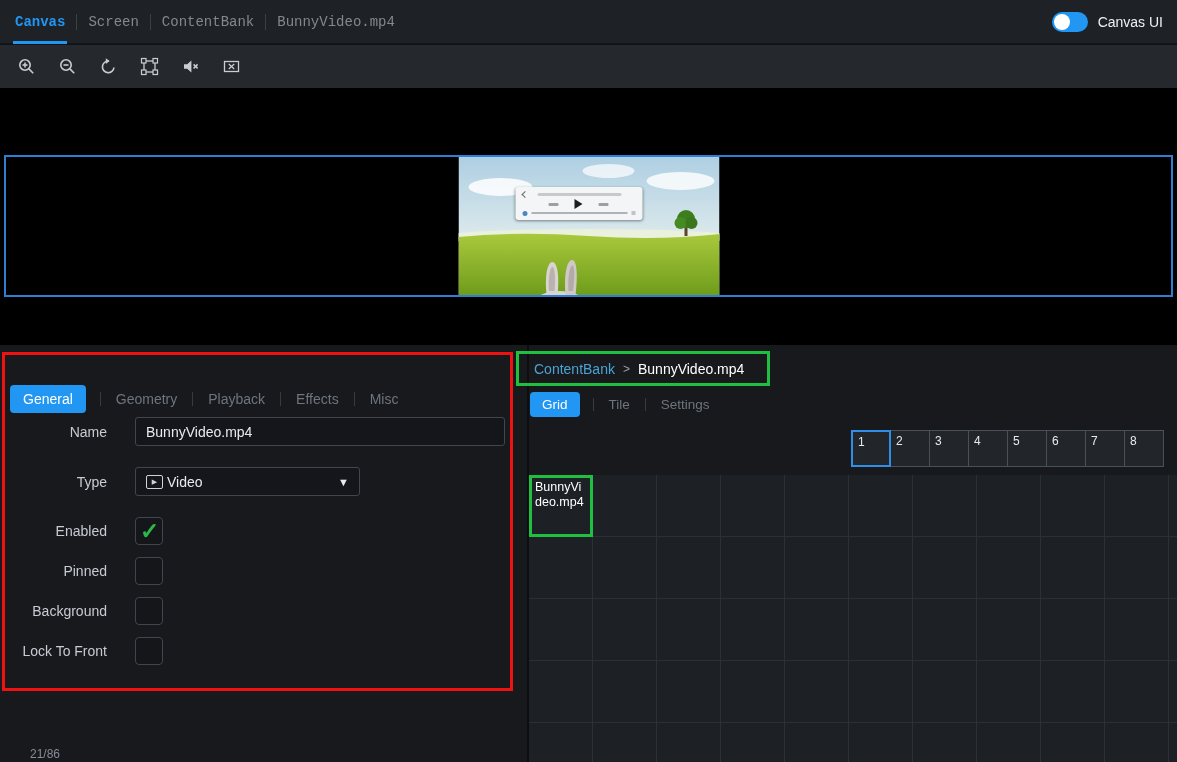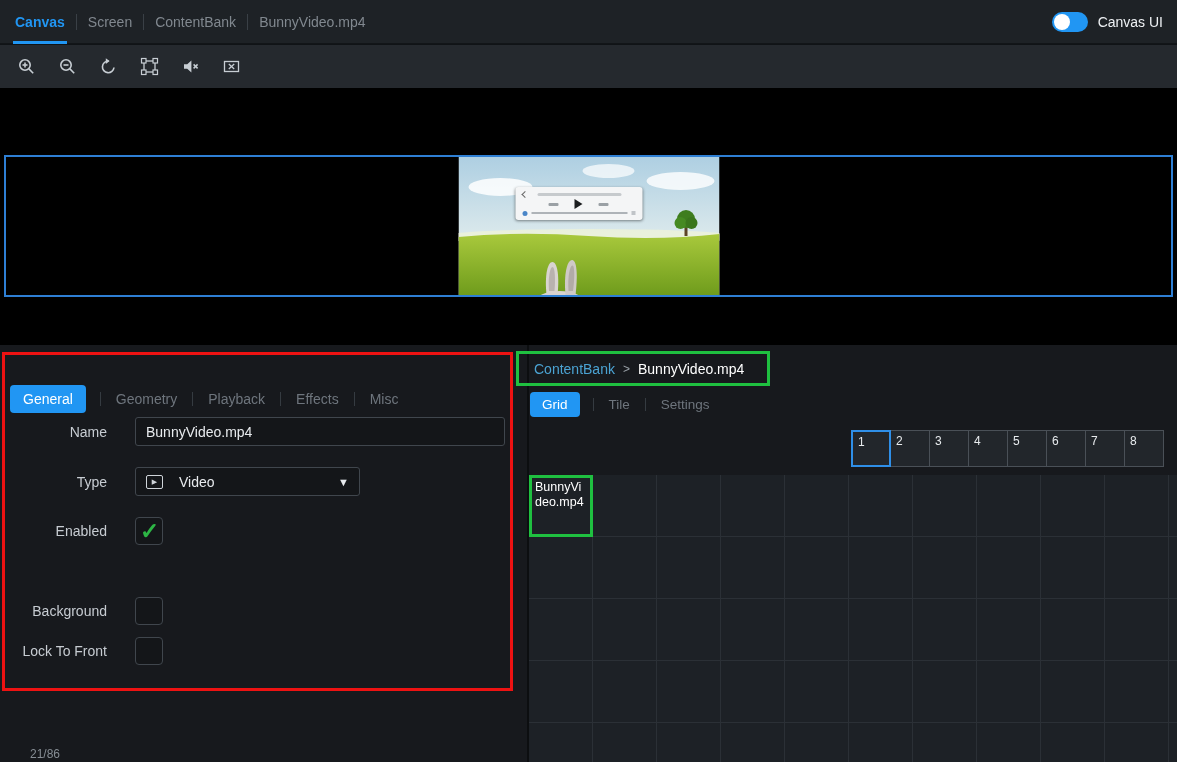--- a/index.html
+++ b/index.html
@@ -13,21 +13,21 @@
   }
 
   
   .topbar {
     position:absolute; left:0; top:0; width:1177px; height:44px;
     background:#1e2226; display:flex; align-items:center; padding:0 6px 0 4px;
     border-bottom:1px solid #121518;
   }
   .topbar .tab {
     position:relative; height:44px; display:flex; align-items:center;
-    padding:0 11px; color:#81888f; font-size:14px; cursor:pointer; white-space:nowrap;
+    padding:0 11px; color:#81888f; font-size:14px; cursor:pointer; white-space:nowrap;font-family:Liberation Mono, monospace;
   }
   .topbar .tab.active { color:#2196f3; font-weight:bold; }
   .topbar .tab.active::after {
     content:""; position:absolute; left:9px; right:9px; bottom:0; height:3px; background:#2196f3;
   }
   .vsep { width:1px; height:16px; background:#3a4046; }
   .topbar .spacer { flex:1; }
   .toggle {
     width:36px; height:20px; border-radius:10px; background:#2196f3;
     position:relative; margin-right:10px; cursor:pointer; flex:0 0 auto;
@@ -86,21 +86,21 @@
   .props .vsep { background:#353b41; height:14px; }
 
   .field-row { position:absolute; left:0; display:flex; align-items:center; }
   .field-label { width:107px; text-align:right; color:#c7ccd2; font-size:14px; margin-right:28px; flex:0 0 auto; }
   .text-input {
     width:370px; height:29px; background:#141619; border:1px solid #40464d; border-radius:3px;
     color:#e8ebee; font-size:14px; padding:0 10px; font-family:"Liberation Sans", sans-serif; outline:none;
   }
   .dropdown {
     width:225px; height:29px; background:#141619; border:1px solid #40464d; border-radius:3px;
-    display:flex; align-items:center; padding:0 10px; gap:16px; color:#e8ebee; font-size:14px; cursor:pointer;
+    display:flex; align-items:center; padding:0 10px; gap:4px; color:#e8ebee; font-size:14px; cursor:pointer;
   }
   .type-icon {
     width:17px; height:14px; border:1px solid #cfd4d9; border-radius:2px;
     display:flex; align-items:center; justify-content:center; font-size:7px; color:#cfd4d9; flex:0 0 auto;
   }
   .dd-caret { margin-left:auto; font-size:11px; color:#e8ebee; }
   .checkbox {
     width:28px; height:28px; background:#141619; border:1px solid #40464d; border-radius:4px;
     position:relative; cursor:pointer; flex:0 0 auto;
   }
@@ -291,20 +291,24 @@
       <span class="type-icon">▶</span>
       <span>Video</span>
       <span class="dd-caret">▼</span>
     </div>
   </div>
 
   <div class="field-row" style="top:172px">
     <span class="field-label">Enabled</span>
     <div class="checkbox checked"></div>
   </div>
+  <div class="field-row" style="top:212px">
+    <span class="field-label">Pinned</span>
+    <div class="checkbox"></div>
+  </div>
   <div class="field-row" style="top:292px">
     <span class="field-label">Lock To Front</span>
     <div class="checkbox"></div>
   </div>
   <div class="field-row" style="top:252px">
     <span class="field-label">Background</span>
     <div class="checkbox"></div>
   </div>
 
   <div class="counter">21/86</div>

